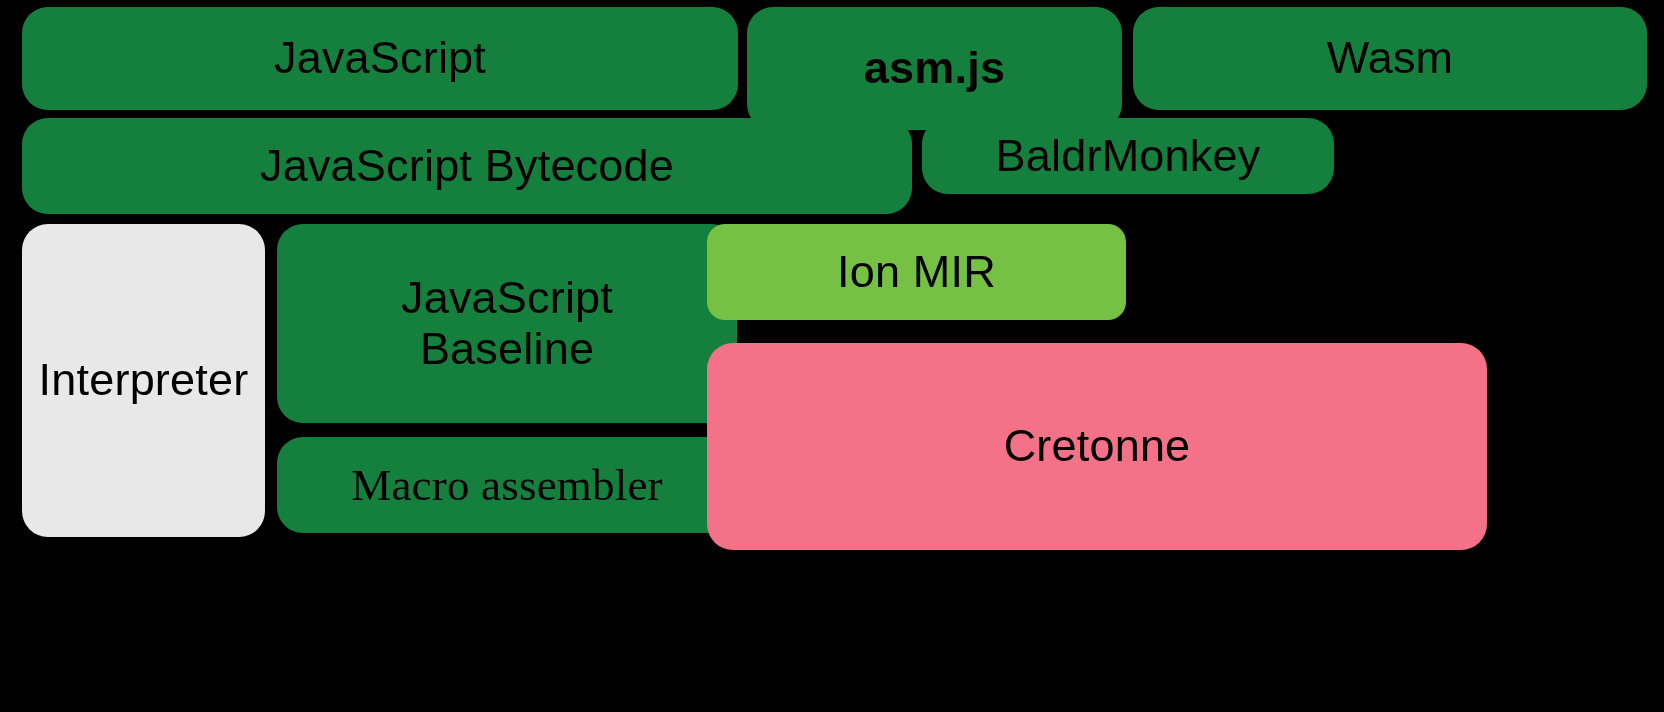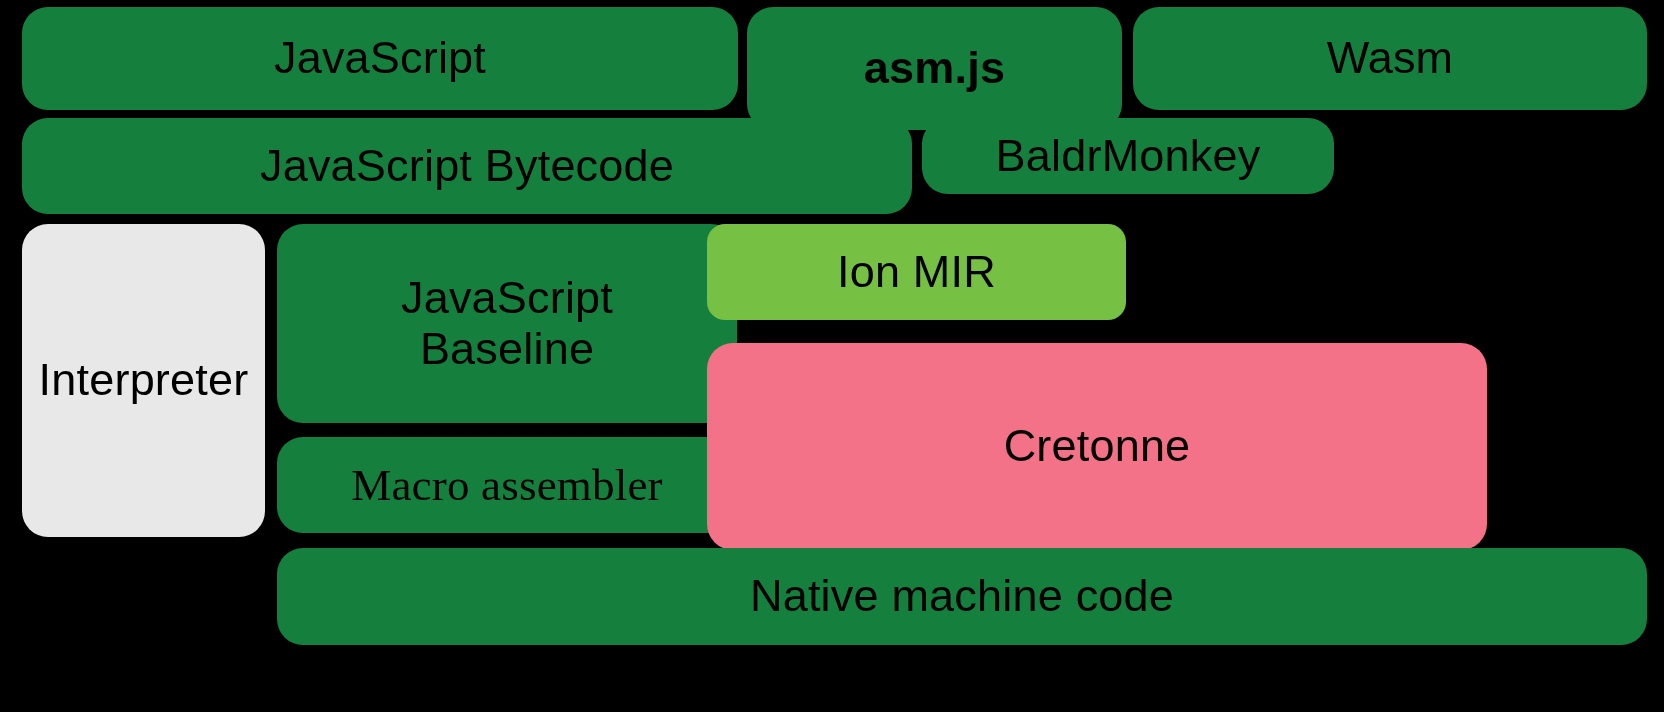--- a/index.html
+++ b/index.html
@@ -60,15 +60,14 @@
 
   <div class="node" style="left:277px; top:224px; width:460px; height:199px;">JavaScript
 Baseline</div>
 
   <div class="node" style="left:277px; top:437px; width:460px; height:96px;font-family:Liberation Serif, serif;">Macro assembler</div>
 
   <div class="node green" style="left:707px; top:224px; width:419px; height:96px;">Ion MIR</div>
 
   <div class="node pink" style="left:707px; top:311px; width:780px; height:207px;margin-top:32px;">Cretonne</div>
 
-  <div class="node" style="left:277px; top:548px; width:1370px; height:97px;">Native machine code</div>
 
 </div>
 
 </body></html>

